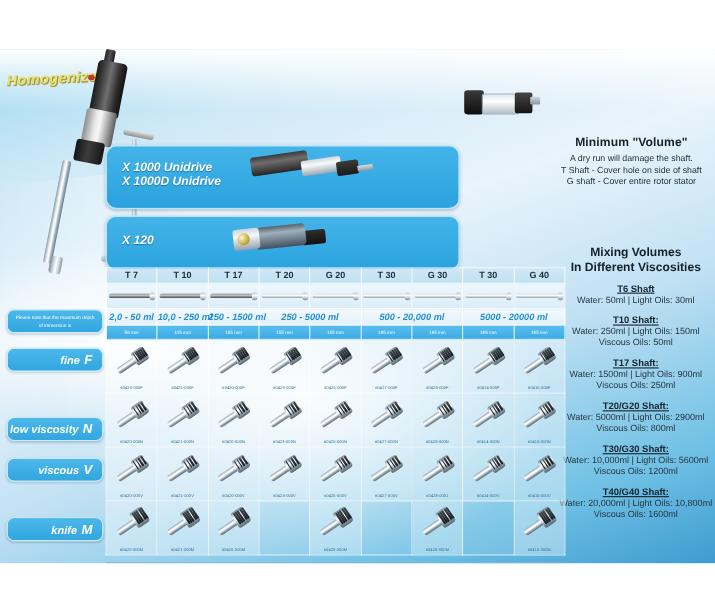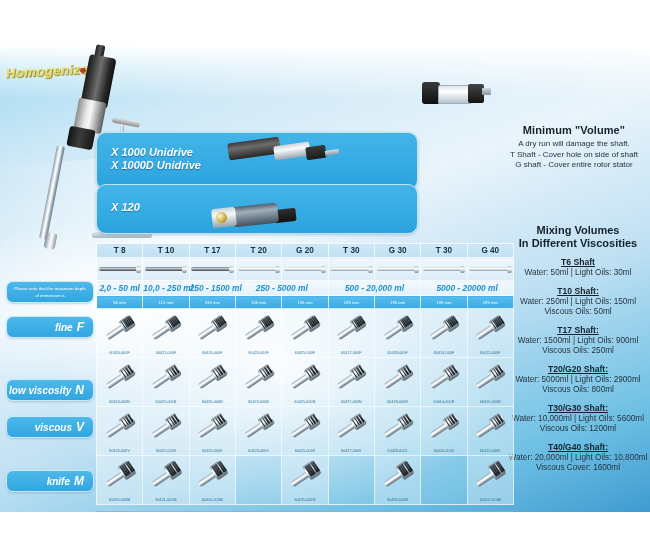--- a/index.html
+++ b/index.html
@@ -55,21 +55,21 @@
     box-shadow:0 1px 3px rgba(0,60,110,.25);
   }
   .panel .plabel{
     position:absolute;
     color:#ffffff;font-style:italic;font-weight:bold;font-size:11px;
     text-shadow:0 1px 1px rgba(0,50,90,.45);
     line-height:13px;white-space:pre-line;
   }
   #panel-x1000{left:96px;top:132px;width:320px;height:56px;}
   #panel-x1000 .plabel{left:14px;top:13px;}
-  #panel-x120{left:96px;top:184px;width:320px;height:48px;}
+  #panel-x120{left:96px;top:196px;width:320px;height:48px;}
   #panel-x120 .plabel{left:14px;top:16px;}
   #panel-x1740{left:374px;top:73px;width:140px;height:50px;}
   #panel-x1740 .plabel{left:12px;top:18px;}
 
   
   .device{position:absolute;}
   
   .hg-body{
     position:absolute;left:85px;top:56px;width:27px;height:50px;
     background:linear-gradient(90deg,#1b1b1b 0%,#3d3d3d 22%,#6f6f6f 48%,#2a2a2a 80%,#121212 100%);
@@ -384,21 +384,21 @@
       <span class="shaft-line">Viscous Oils: 800ml</span>
     </div>
     <div class="shaft-block">
       <div class="shaft-name">T30/G30 Shaft:</div>
       <span class="shaft-line">Water: 10,000ml | Light Oils: 5600ml</span>
       <span class="shaft-line">Viscous Oils: 1200ml</span>
     </div>
     <div class="shaft-block">
       <div class="shaft-name">T40/G40 Shaft:</div>
       <span class="shaft-line">Water: 20,000ml | Light Oils: 10,800ml</span>
-      <span class="shaft-line">Viscous Cover: 1600ml</span>
+      <span class="shaft-line">Viscous Oils: 1600ml</span>
     </div>
   </div>
 
   <div class="chip" id="chip-note">Please note that the maximum depth of immersion is</div>
 
   <div class="chip" id="chip-fine">
     <span class="chip-label"><span>fine</span><span class="chip-code">F</span></span>
   </div>
   <div class="chip" id="chip-low">
     <span class="chip-label"><span>low viscosity</span><span class="chip-code">N</span></span>
@@ -406,21 +406,21 @@
   <div class="chip" id="chip-visc">
     <span class="chip-label"><span>viscous</span><span class="chip-code">V</span></span>
   </div>
   <div class="chip" id="chip-knife">
     <span class="chip-label"><span>knife</span><span class="chip-code">M</span></span>
   </div>
 
   <table id="table">
     <thead>
       <tr class="hdr-row" id="hdr-row">
-          <th>T 8</th>
+          <th>T 7</th>
           <th>T 10</th>
           <th>T 17</th>
           <th>T 20</th>
           <th>G 20</th>
           <th>T 30</th>
           <th>G 30</th>
           <th>T 30</th>
           <th>G 40</th>
         </tr>
     </thead>

